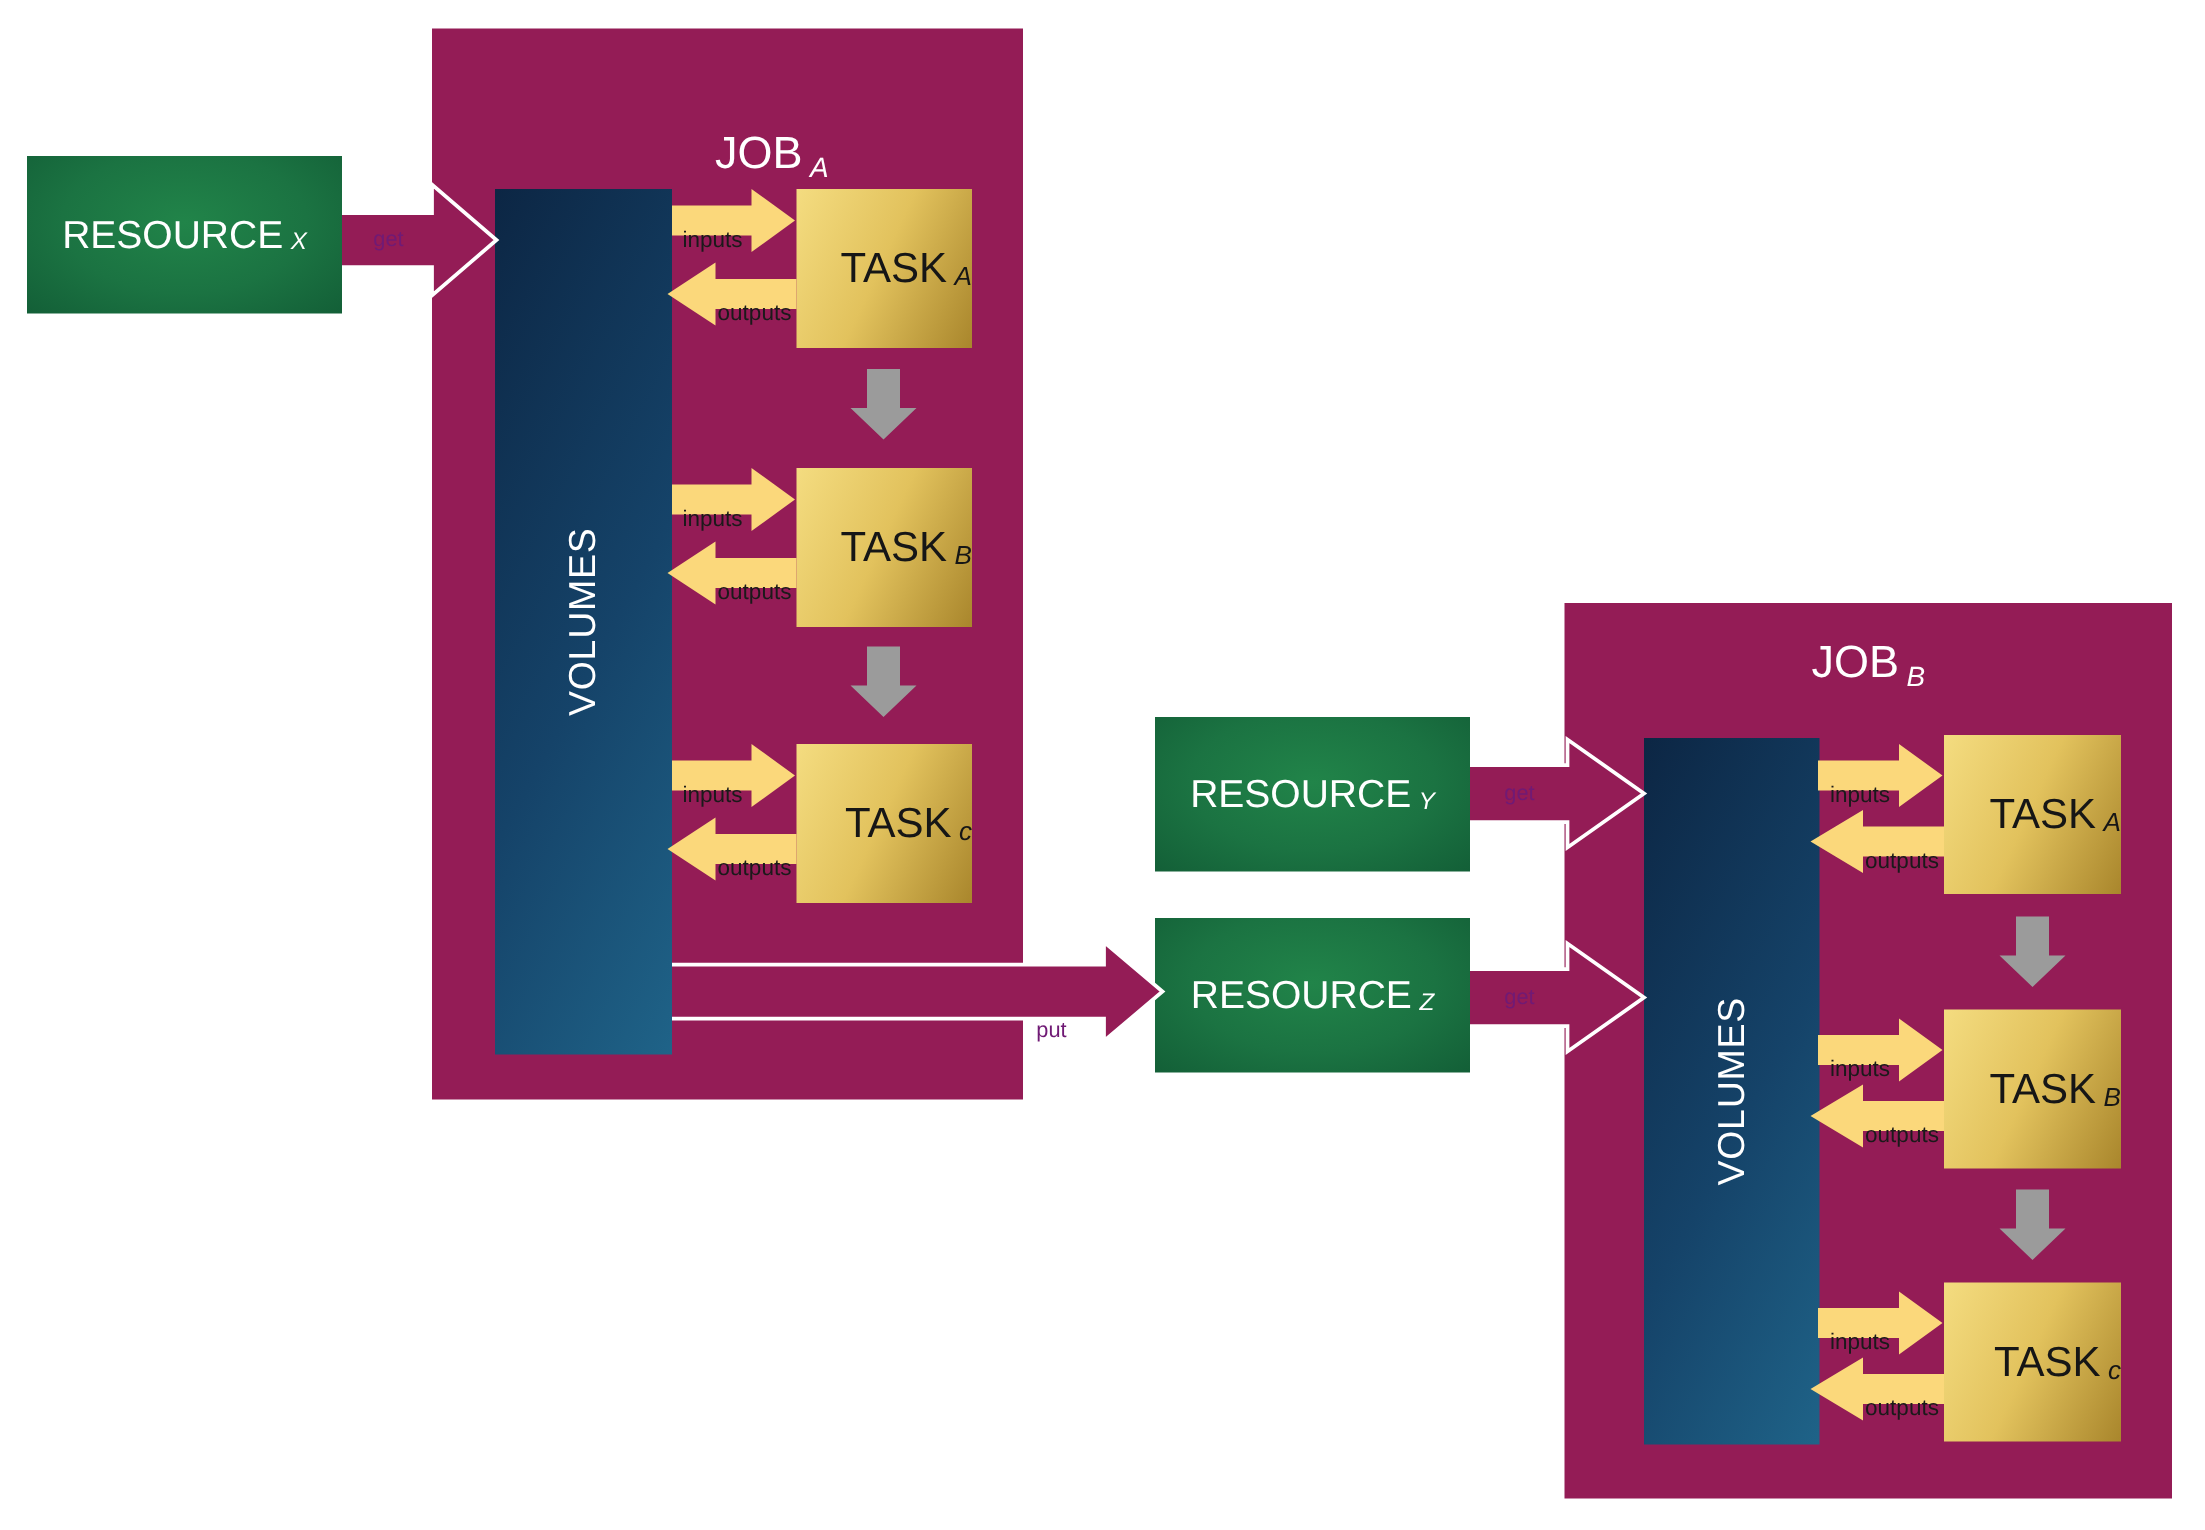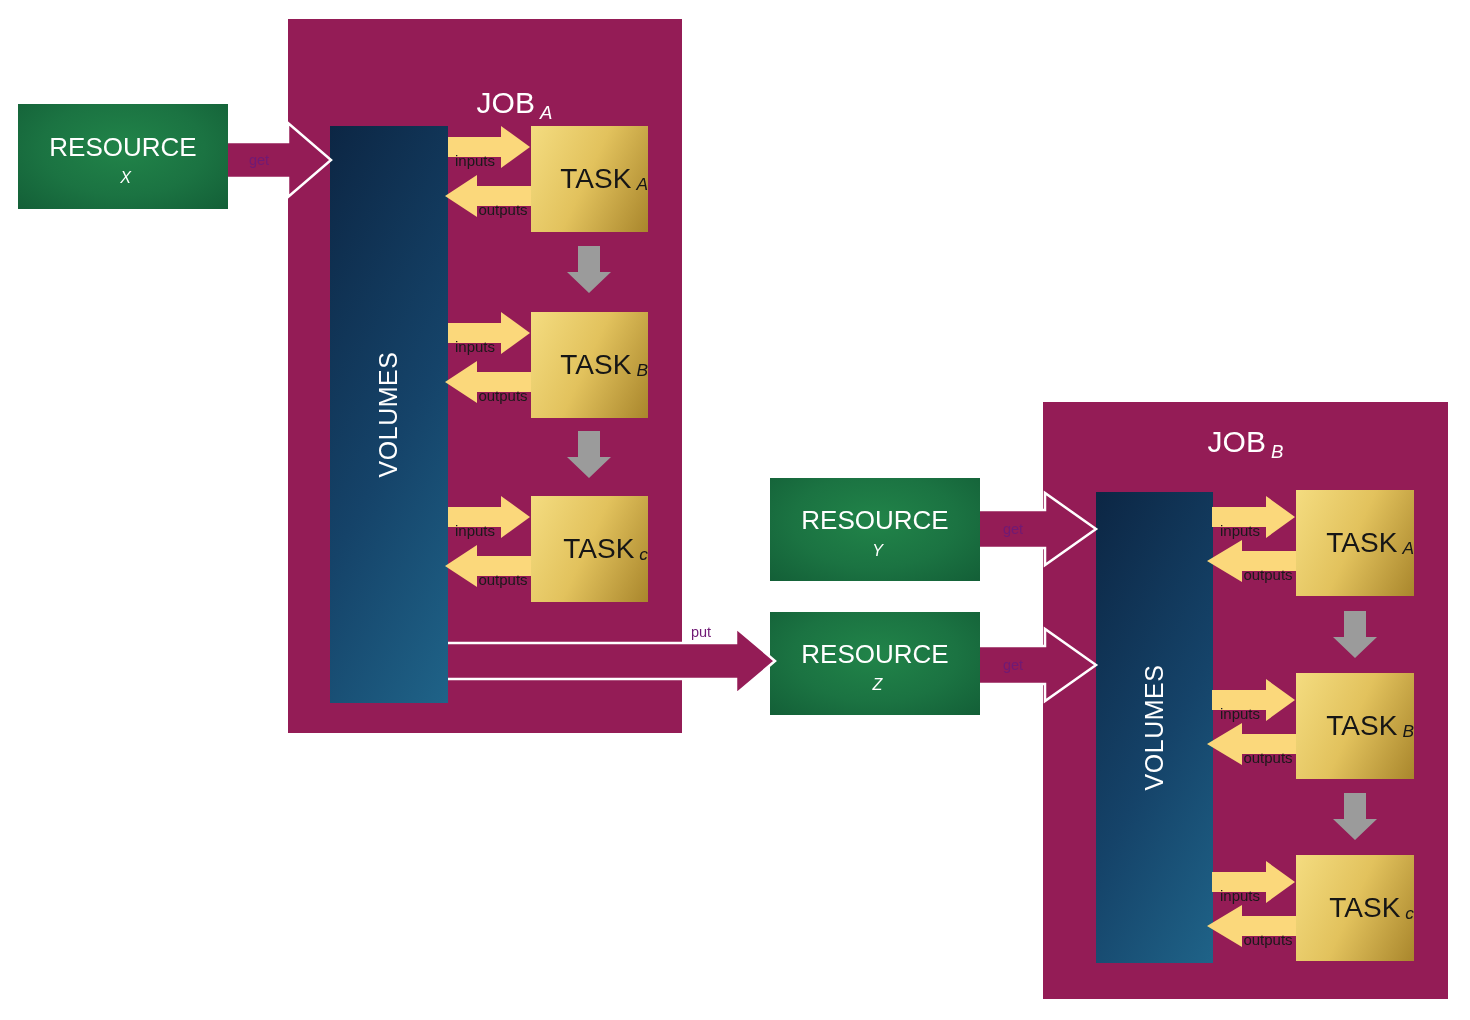--- a/index.html
+++ b/index.html
@@ -18,21 +18,21 @@
     white-space:nowrap; letter-spacing:0.5px;
   }
   .task {
     background:linear-gradient(115deg,#F4DC80 0%,#E2C25D 48%,#A9862C 100%);
     display:flex; align-items:center; justify-content:flex-end;
     color:#161616; font-size:28px;
   }
   .resource {
     background:radial-gradient(ellipse at 50% 42%, #218449 0%, #1B7342 55%, #135F37 100%);
     display:flex; align-items:center; justify-content:center;
-    color:#ffffff; font-size:26px;flex-direction:column;
+    color:#ffffff; font-size:26px;
   }
   .job-title { text-align:center; color:#ffffff; font-size:30px; line-height:36px; }
   .sub { font-style:italic; font-size:0.62em; position:relative; top:0.34em; margin-left:5px; }
   .lbl { transform:translate(-50%,-50%); white-space:nowrap; }
   .lbl.dark { color:#1A1A1A; font-size:15px;margin-top:13px; }
   .lbl.light { color:#701a75; font-size:14.5px; }
   svg.arrows { left:0; top:0; }
 </style>
 </head>
 <body>
@@ -120,21 +120,21 @@
   <div class="job-title" style="left:288px;top:44px;width:453px;margin-top:41px;">
     <span>JOB</span><span class="sub">A</span>
   </div>
   <div class="job-title" style="left:1043px;top:424px;width:405px;">
     <span>JOB</span><span class="sub">B</span>
   </div>
 
   <div class="lbl light" style="left:259px;top:160px;">get</div>
   <div class="lbl light" style="left:1013px;top:529px;">get</div>
   <div class="lbl light" style="left:1013px;top:665px;">get</div>
-  <div class="lbl light" style="left:701px;top:632px;">put</div>
+  <div class="lbl light" style="left:701px;top:687px;">put</div>
 
   <div class="lbl dark" style="left:475px;top:147px;">inputs</div>
   <div class="lbl dark" style="left:503px;top:196px;">outputs</div>
   <div class="lbl dark" style="left:475px;top:333px;">inputs</div>
   <div class="lbl dark" style="left:503px;top:382px;">outputs</div>
   <div class="lbl dark" style="left:475px;top:517px;">inputs</div>
   <div class="lbl dark" style="left:503px;top:566px;">outputs</div>
 
   <div class="lbl dark" style="left:1240px;top:517px;">inputs</div>
   <div class="lbl dark" style="left:1268px;top:561px;">outputs</div>

